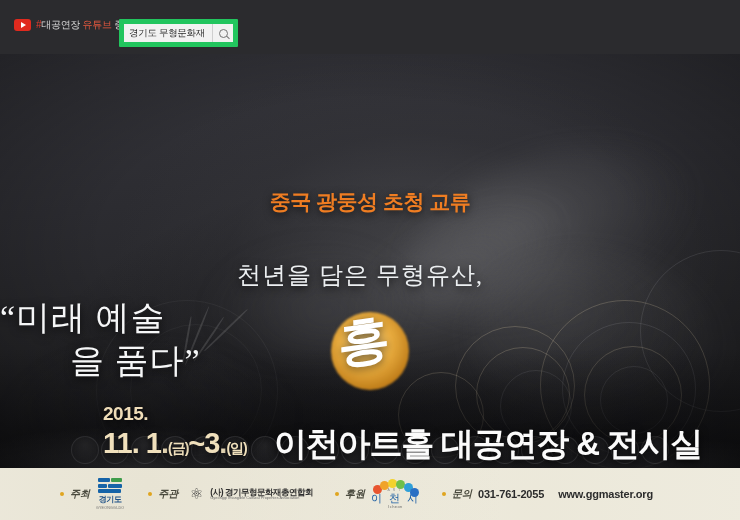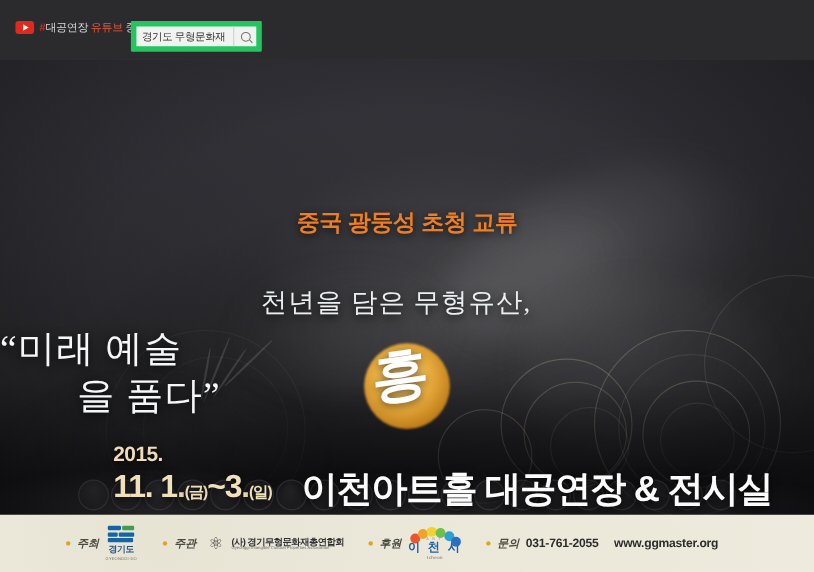--- a/index.html
+++ b/index.html
@@ -214,21 +214,21 @@
   }
   .assoc-txt{display:flex;flex-direction:column;line-height:1.05;}
   .assoc-kr{font-size:8.5px;font-weight:bold;color:#2f2f2f;letter-spacing:-.5px;white-space:nowrap;}
   .assoc-en{font-size:3.8px;color:#6a6a6a;letter-spacing:.05px;white-space:nowrap;}
 
   
   .ich{display:flex;flex-direction:column;align-items:center;gap:0px;}
   .ich-arc{position:relative;width:48px;height:14px;}
   .ich-dot{position:absolute;width:9px;height:9px;border-radius:50%;}
   .ich-art{position:absolute;left:16px;top:9px;font-size:3.4px;color:#8a8a8a;letter-spacing:1.2px;}
-  .ich-kr{font-size:11px;font-weight:bold;color:#1d5fa4;letter-spacing:2px;line-height:1;}
+  .ich-kr{font-size:11px;font-weight:normal;color:#1d5fa4;letter-spacing:2px;line-height:1;}
   .ich-en{font-size:4px;color:#6a6a6a;letter-spacing:.4px;}
 
   .ftel{font-size:11px;font-weight:bold;color:#2c2c2c;letter-spacing:-.2px;}
   .fweb{font-size:11px;font-weight:bold;color:#2c2c2c;letter-spacing:-.2px;}
 </style>
 </head>
 <body>
 
 <div id="poster">
 

